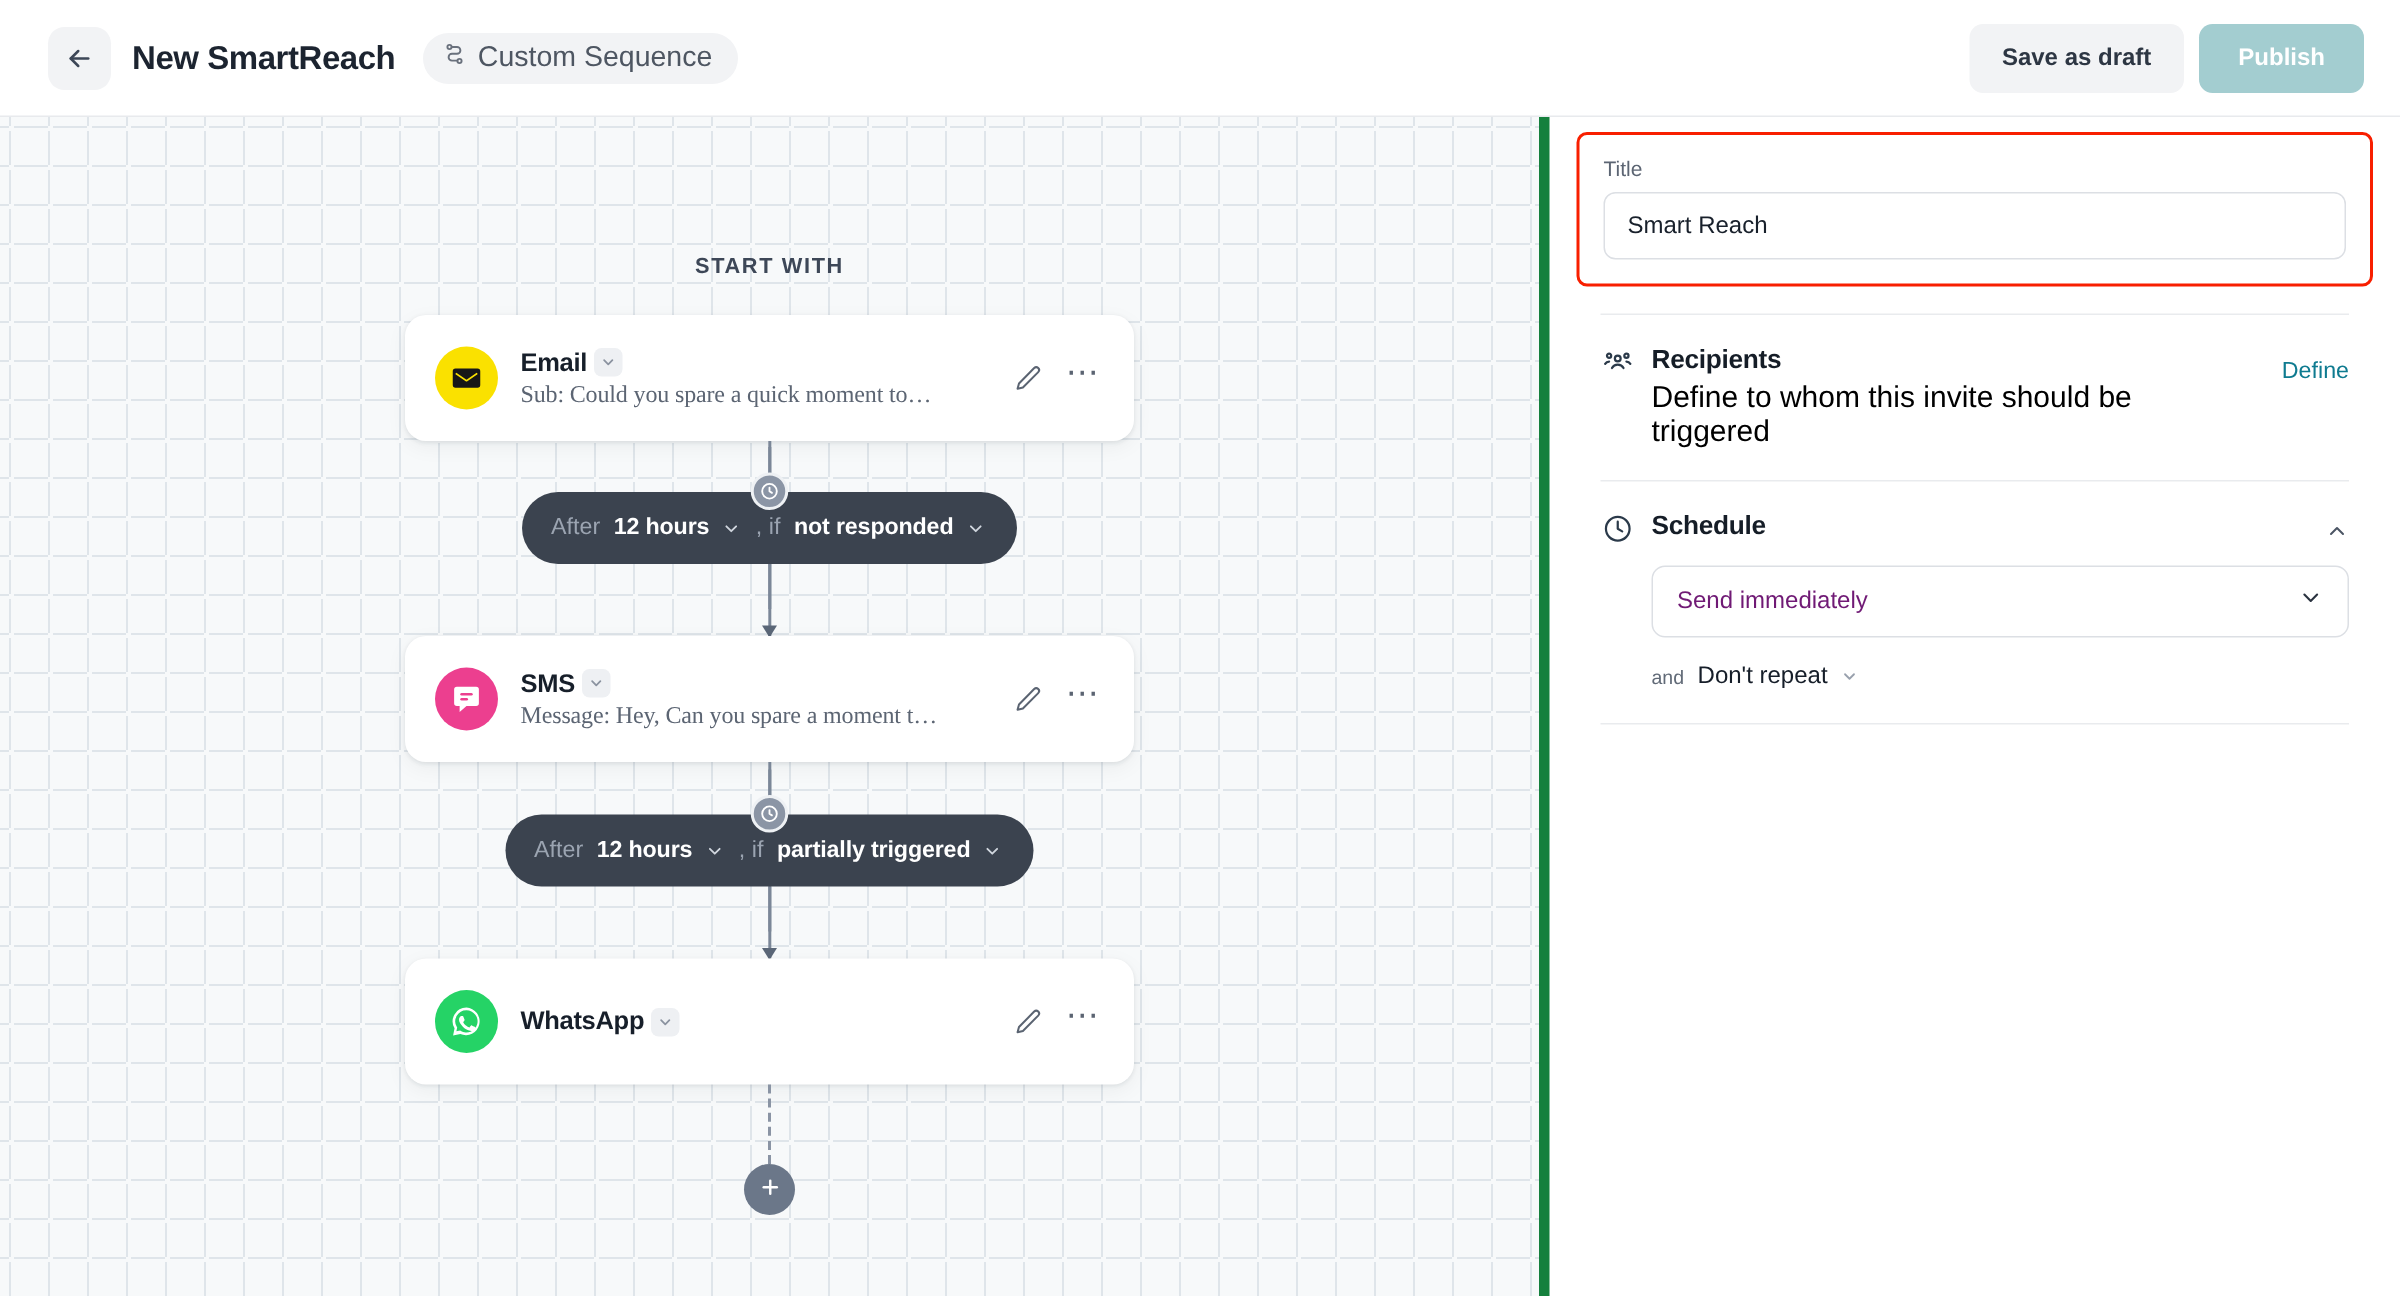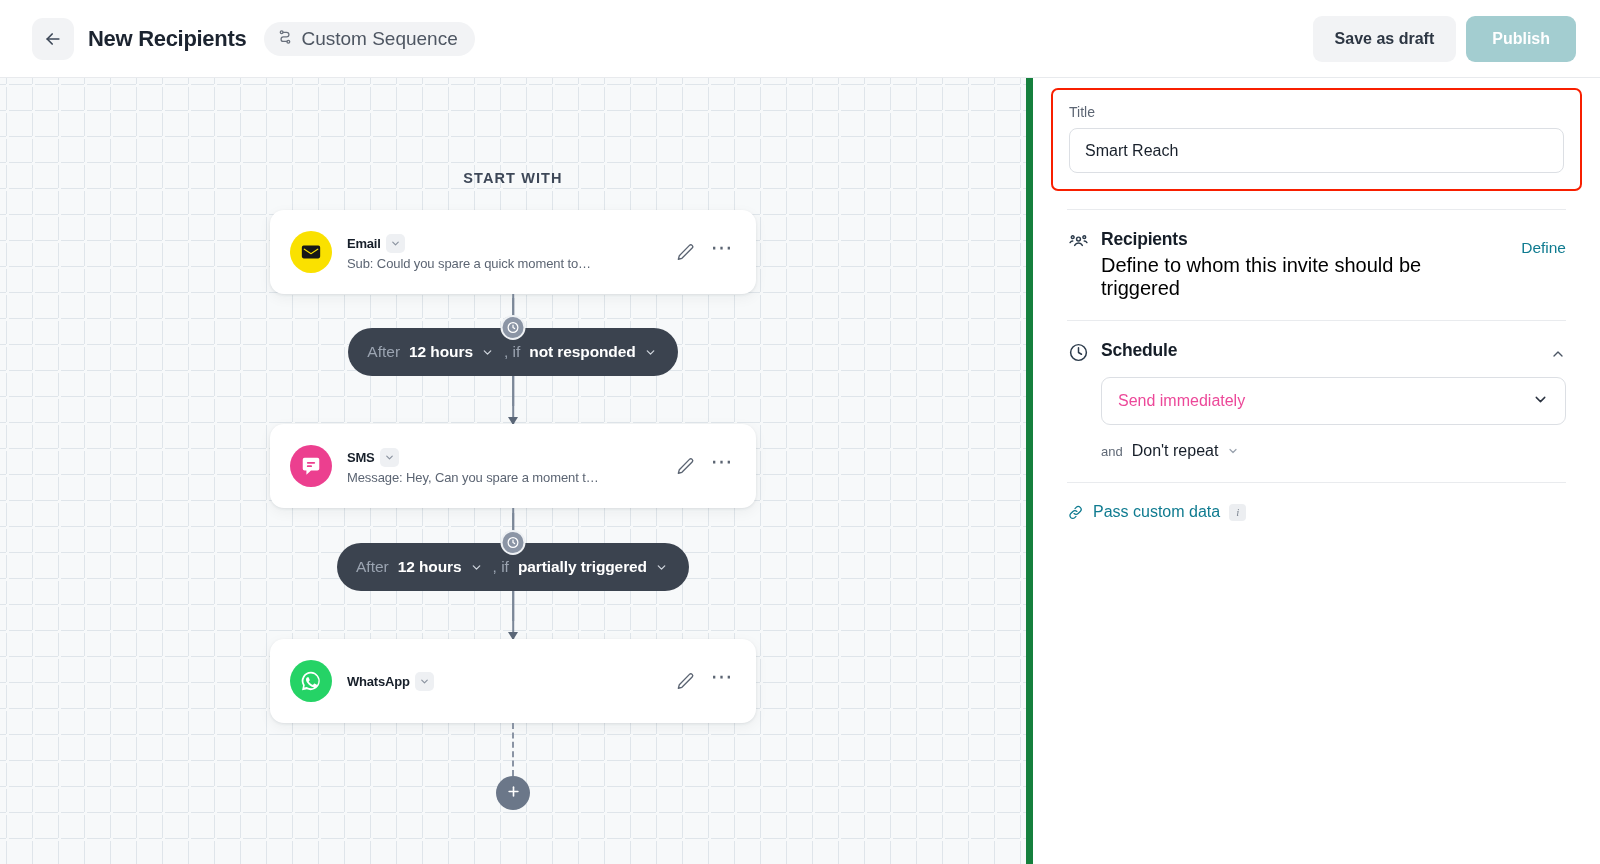--- a/index.html
+++ b/index.html
@@ -189,36 +189,36 @@
     display: flex; align-items: center; justify-content: center;
     margin-right: 15px;
   }
   .node-body { flex: 1; min-width: 0; }
   .node-titlerow {
     display: flex;
     align-items: center;
     gap: 5px;
   }
   .node-title {
-    font-size: 13px;
+    font-size: 17px;
     font-weight: 700;
     color: #171f2a;
     letter-spacing: -0.2px;
   }
   .caret-chip {
     width: 19px; height: 19px;
     border-radius: 5px;
     background: #eef0f3;
     display: flex; align-items: center; justify-content: center;
     cursor: pointer;
   }
   .node-sub {
     margin-top: 3px;
-    font-family: Liberation Sans, sans-serif;
-    font-size: 13px;
+    font-family: Liberation Serif, serif;
+    font-size: 16px;
     color: #5c6573;
     white-space: nowrap;
     overflow: hidden;
     text-overflow: ellipsis;
     letter-spacing: -0.1px;
   }
   .node-actions {
     display: flex;
     align-items: center;
     gap: 16px;
@@ -418,21 +418,21 @@
     border-radius: 9px;
     display: flex;
     align-items: center;
     padding: 0 16px;
     cursor: pointer;
     background: #fff;
   }
   .select-value {
     flex: 1;
     font-size: 16px;
-    color: #ec4899;
+    color: #701a75;
   }
   .repeat-row {
     display: flex;
     align-items: center;
     gap: 9px;
     margin-top: 17px;
     padding-left: 0;
   }
   .repeat-and { font-size: 13px; color: #616a77; }
   .repeat-value {
@@ -473,21 +473,21 @@
   <div class="topbar">
     <div class="topbar-left">
       <button class="back-btn">
         <span>
           <svg width="20" height="20" viewBox="0 0 24 24" fill="none" stroke="#3d4757" stroke-width="2" stroke-linecap="round" stroke-linejoin="round">
             <line x1="19" y1="12" x2="5" y2="12"></line>
               <polyline points="11 18 5 12 11 6"></polyline>
           </svg>
         </span>
       </button>
-      <div class="page-title">New Recipients</div>
+      <div class="page-title">New SmartReach</div>
       <div class="seq-badge">
         <span>
           <svg width="16" height="16" viewBox="0 0 24 24" fill="none" stroke="#6a717d" stroke-width="1.9" stroke-linecap="round" stroke-linejoin="round">
             <circle cx="7" cy="5" r="2.1"></circle>
             <circle cx="17" cy="19" r="2.1"></circle>
             <path d="M9.1 5h5.4a3.4 3.4 0 0 1 0 6.8H9.5a3.4 3.4 0 0 0 0 6.8h5.4"></path>
           </svg>
         </span>
         <span class="seq-badge-label">Custom Sequence</span>
       </div>
@@ -740,26 +740,16 @@
               <svg width="12" height="12" viewBox="0 0 24 24" fill="none" stroke="#99a1ad" stroke-width="2.4" stroke-linecap="round" stroke-linejoin="round">
                   <polyline points="6 9 12 15 18 9"></polyline>
                 </svg>
             </span>
           </div>
         </div>
       </div>
 
       <div class="divider" style="margin-top:22px"></div>
 
-      <div class="custom-data-row">
-        <span style="display:flex;">
-          <svg width="17" height="17" viewBox="0 0 24 24" fill="none" stroke="#0f7b90" stroke-width="1.8" stroke-linecap="round" stroke-linejoin="round">
-            <path d="M10 13.5a4 4 0 0 0 5.7 0l3-3a4 4 0 1 0-5.7-5.7L11.3 6.5"></path>
-            <path d="M14 10.5a4 4 0 0 0-5.7 0l-3 3a4 4 0 1 0 5.7 5.7l1.7-1.7"></path>
-          </svg>
-        </span>
-        <span class="custom-data-label">Pass custom data</span>
-        <span class="info-chip">i</span>
-      </div>
 
     </div>
   </div>
 </div>
 
 </body></html>

